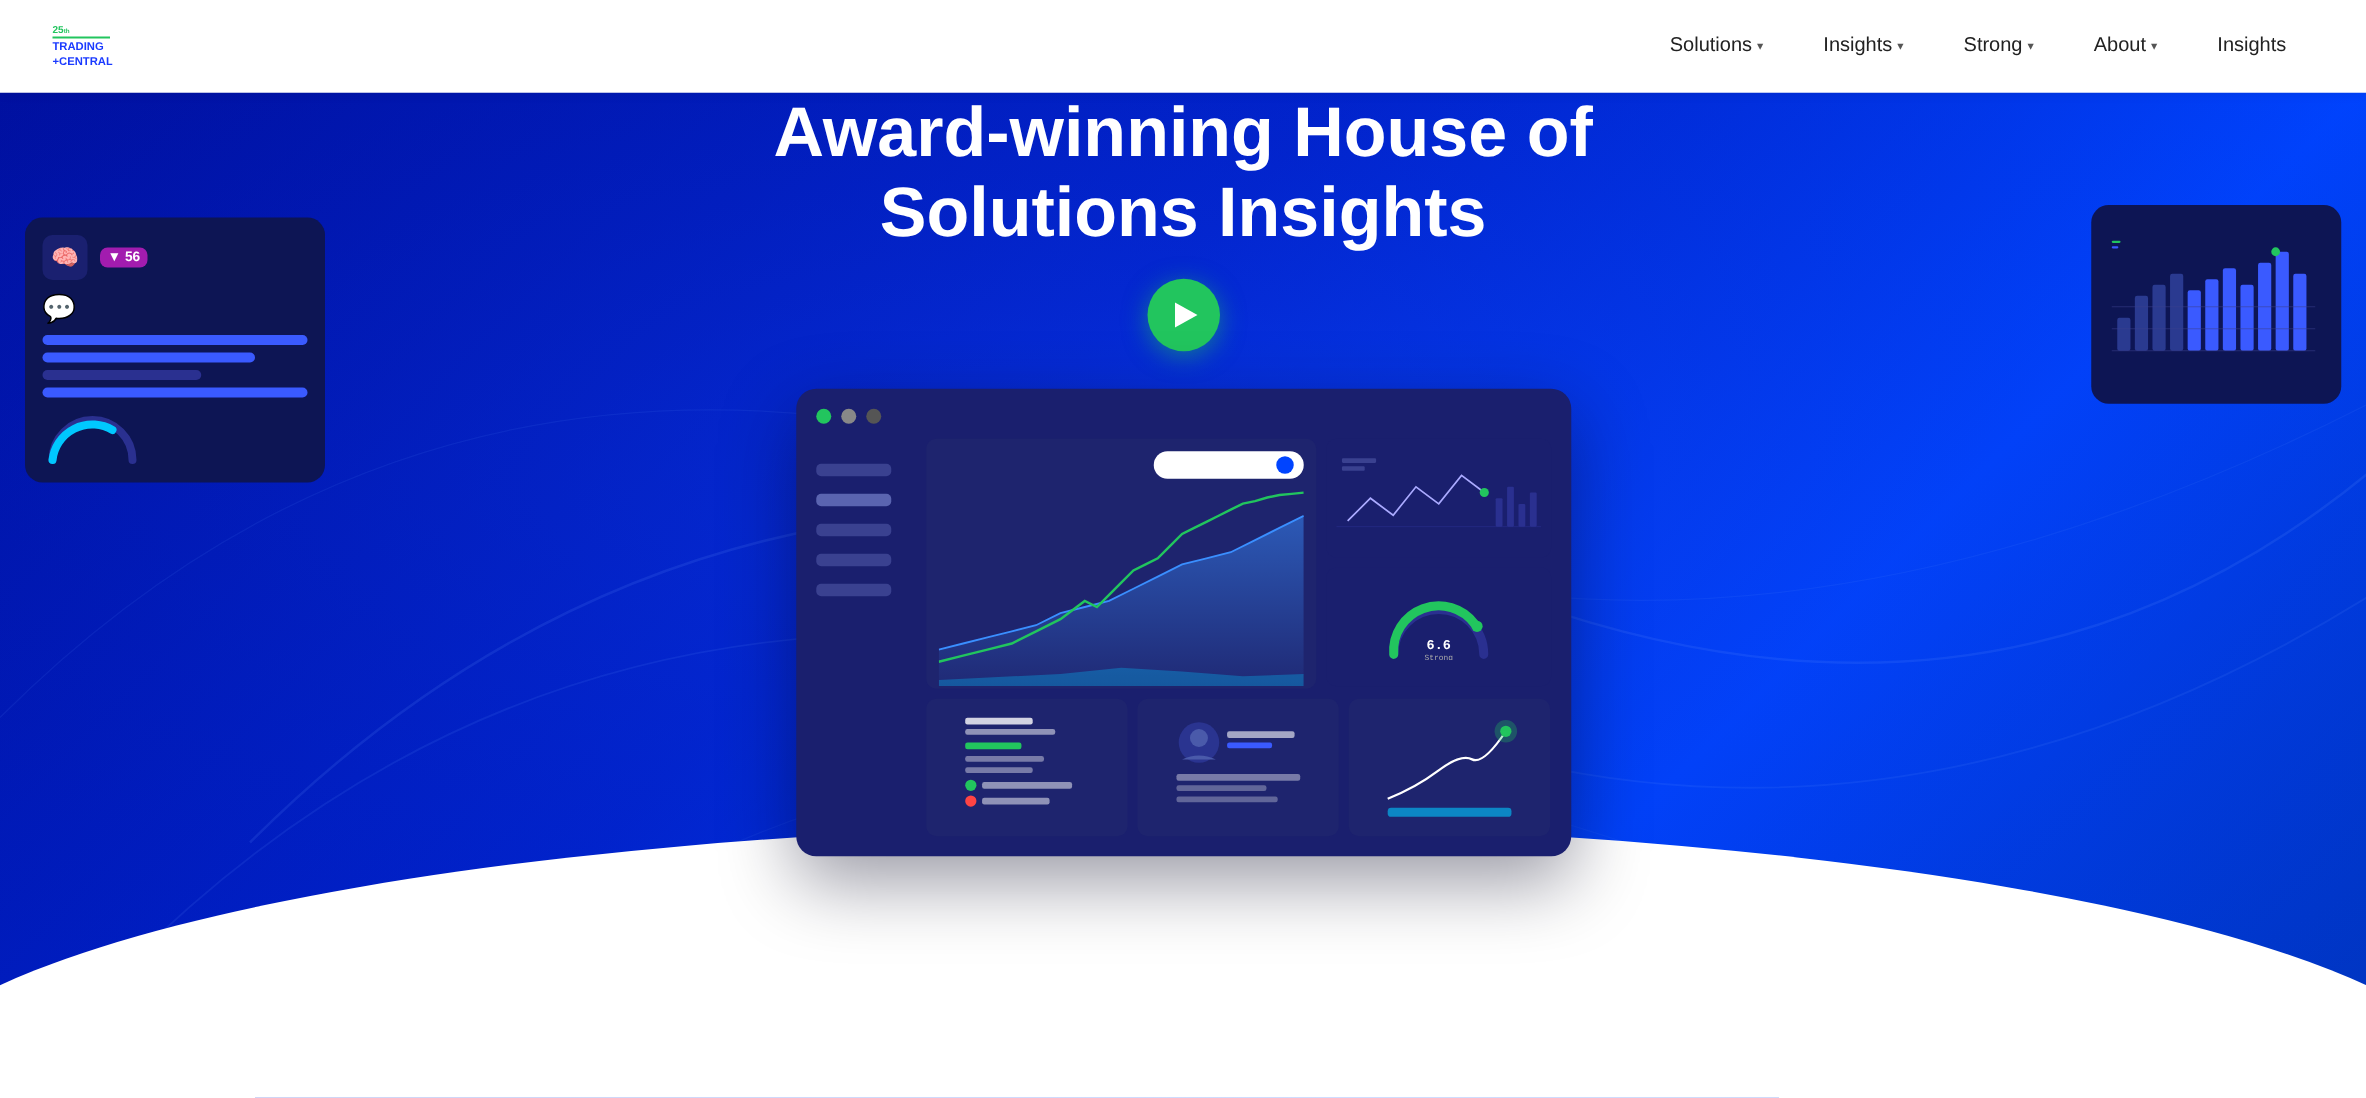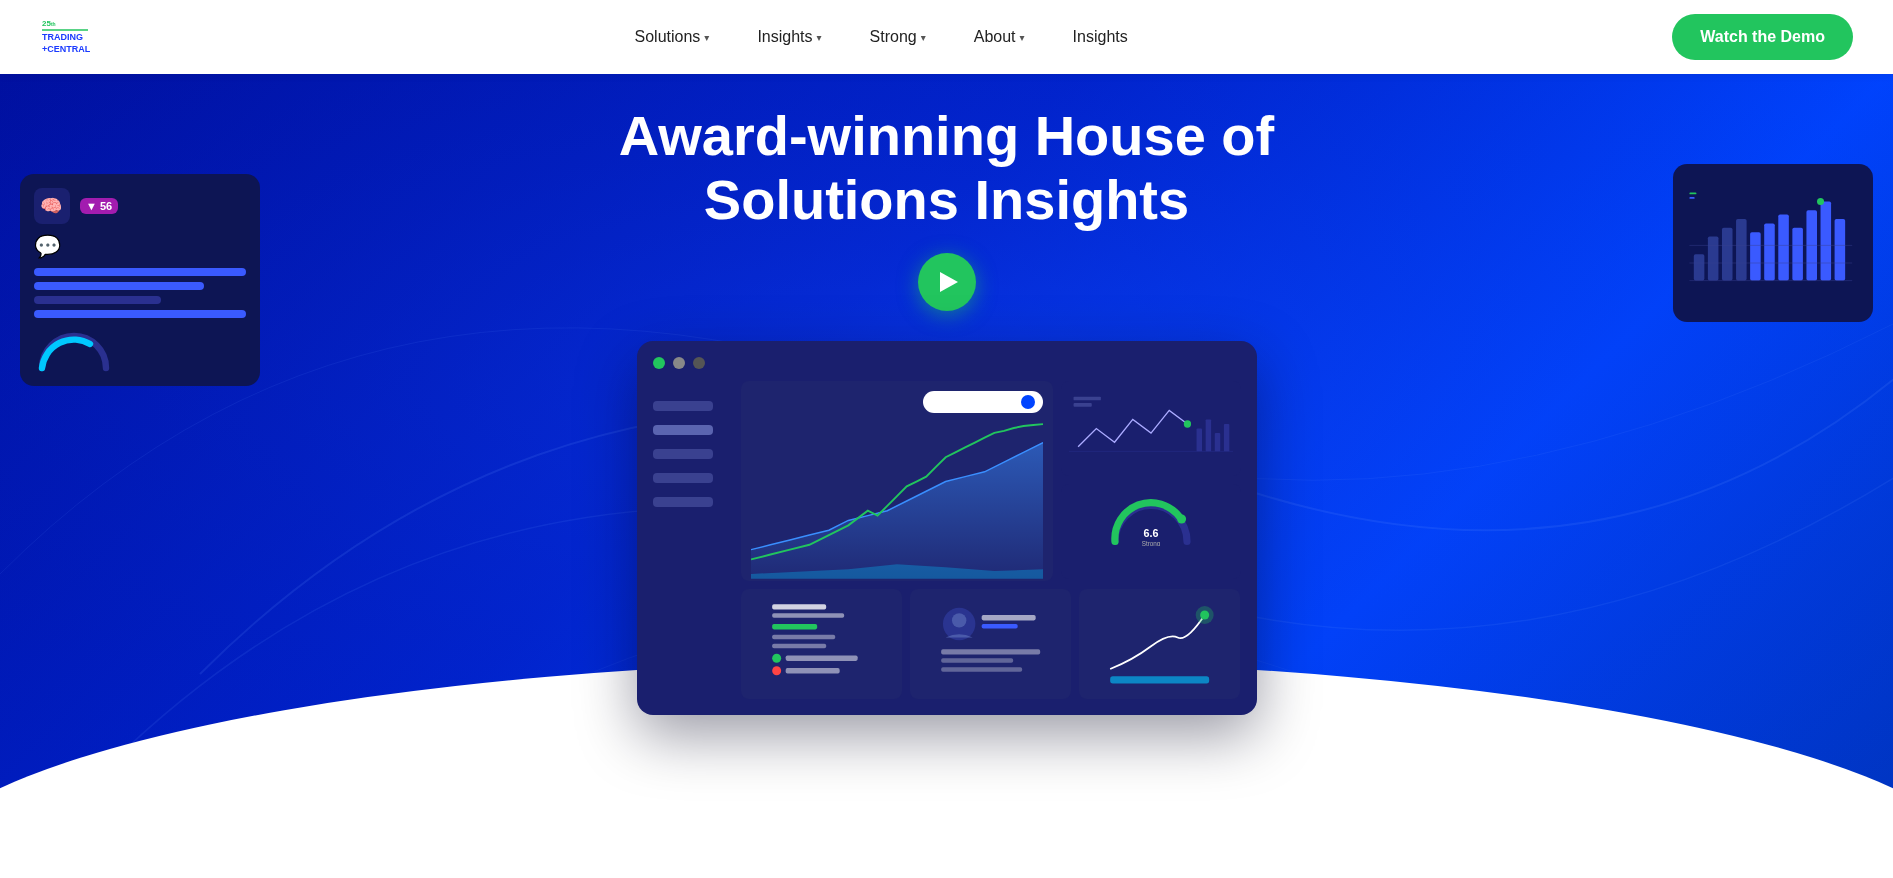--- a/index.html
+++ b/index.html
@@ -94,21 +94,20 @@
     }
     .hero-lines svg {
       width: 100%;
       height: 100%;
     }
 
     .hero-title {
       position: relative;
       z-index: 2;
       text-align: center;
-      padding-top: 30px;
       padding-bottom: 20px;
     }
     .hero-title h1 {
       color: #fff;
       font-size: 56px;
       font-weight: 800;
       line-height: 1.15;
       max-width: 700px;
     }
 
@@ -230,20 +229,22 @@
       overflow: hidden;
     }
     .dash-gauge {
       background: #1a1f6e;
       border-radius: 8px;
       padding: 8px;
       height: 95px;
       display: flex;
       flex-direction: column;
       align-items: center;
+      justify-content: center;
+      font-family: Liberation Mono, monospace;
     }
 
     .dash-bottom-row {
       display: grid;
       grid-template-columns: 1fr 1fr 1fr;
       gap: 8px;
     }
     .dash-bottom-card {
       background: #1e246e;
       border-radius: 8px;
@@ -355,21 +356,20 @@
       <span class="nav-chevron">▾</span>
     </div>
     <div class="nav-item">
       <span>About</span>
       <span class="nav-chevron">▾</span>
     </div>
     <div class="nav-item">
       <span>Insights</span>
     </div>
   </div>
-  <button class="nav-cta">Watch the Demo</button>
 </nav>
 
 <section class="hero">
 
   <div class="hero-lines">
     <svg viewBox="0 0 1893 804" preserveAspectRatio="xMidYMid slice">
       <defs>
         <radialGradient id="bgGrad" cx="50%" cy="40%" r="70%">
           <stop offset="0%" stop-color="#1a50ff" stop-opacity="0.3"></stop>
           <stop offset="100%" stop-color="#0010a0" stop-opacity="0"></stop>

